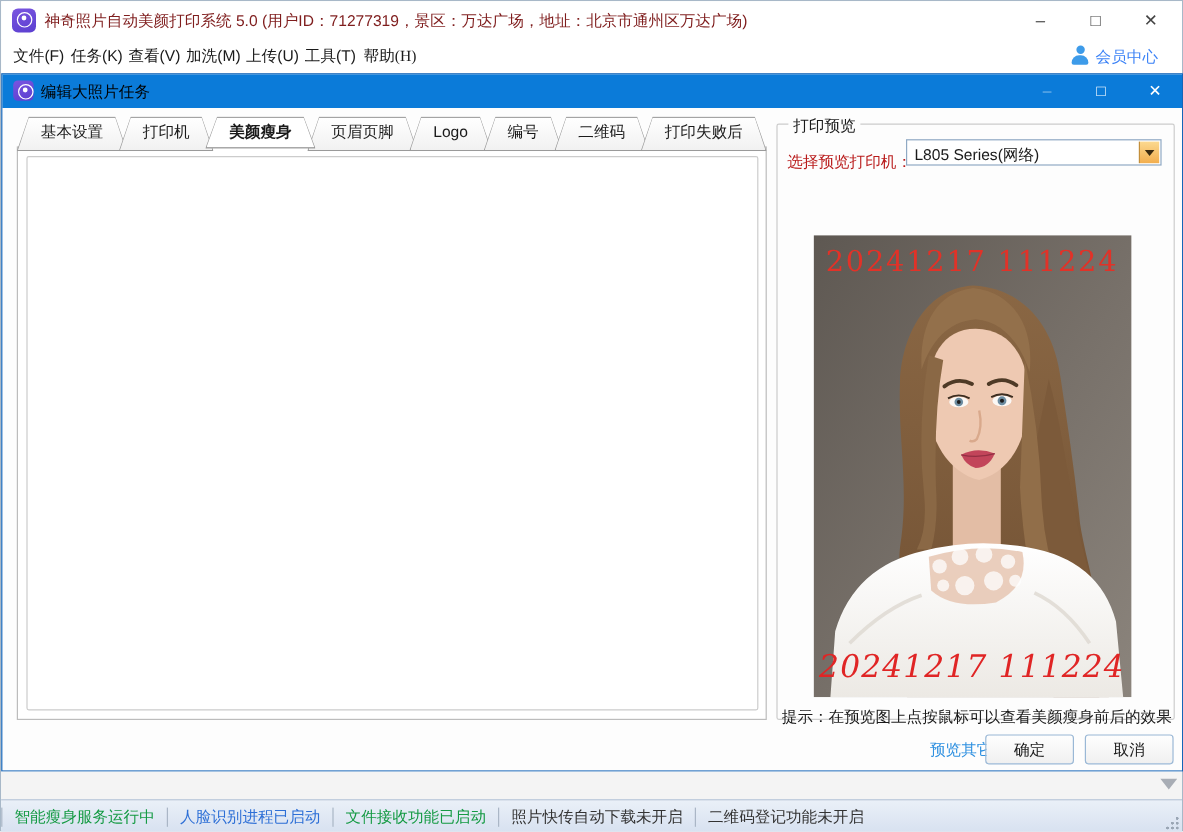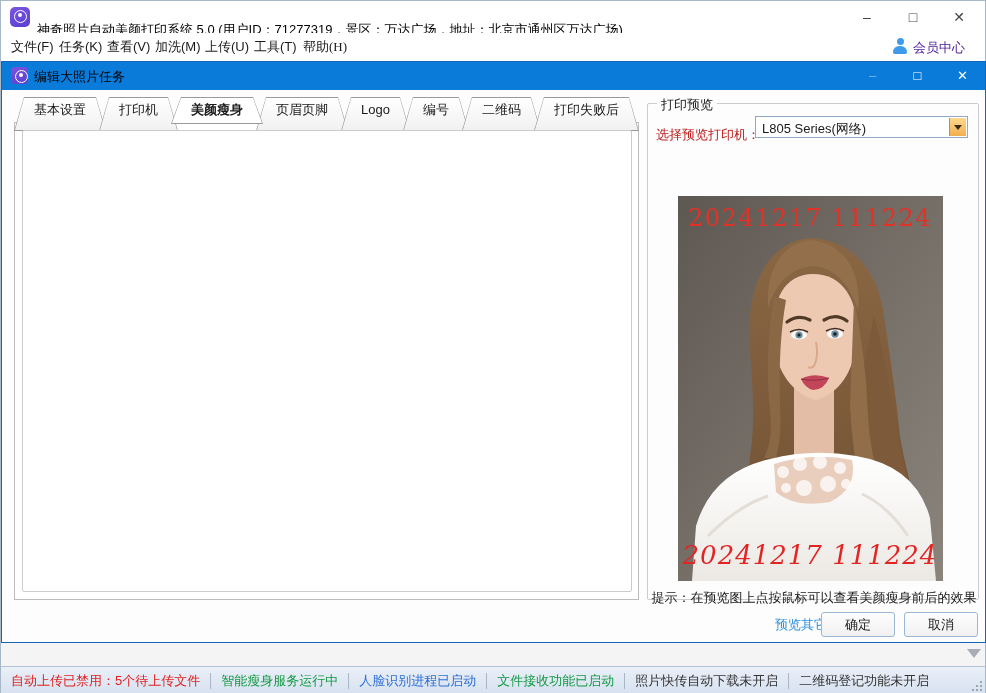--- a/index.html
+++ b/index.html
@@ -8,45 +8,45 @@
 
   
   #main-window { position:absolute; inset:0; background:#fff; border:1px solid #a8b8c8; }
   #main-titlebar { position:absolute; left:0; top:0; width:100%; height:32px; background:#fff; }
   .app-logo { position:absolute; width:20px; height:20px; border-radius:5px;
               background:linear-gradient(160deg,#7a55e0,#5b3fd0); }
   .app-logo::before { content:""; position:absolute; left:4px; top:3px; width:11px; height:11px;
               border:1.5px solid #fff; border-radius:50%; }
   .app-logo::after { content:""; position:absolute; left:8px; top:6px; width:4px; height:4px;
               background:#fff; border-radius:50%; }
-  #main-title { position:absolute; left:36px; top:20px; color:#000000; font-size:13px; }
+  #main-title { position:absolute; left:36px; top:8px; color:#7f1d1d; font-size:13px; }
 
   .winbtn { position:absolute; top:0; width:46px; height:32px; text-align:center; line-height:32px;
             color:#444; font-size:14px; }
   
   #menubar { position:absolute; left:0; top:32px; width:100%; height:28px; background:#fff; }
   .menu-item { position:absolute; top:5px; font-size:13px; color:#1a1a1a; }
   #membership { position:absolute; top:6px; left:664px; color:#8b2424; font-size:13px; }
-  #member-center { position:absolute; top:6px; left:912px; color:#4c1d95; font-size:13px; }
+  #member-center { position:absolute; top:6px; left:912px; color:#3b82f6; font-size:13px; }
   .person-icon { position:absolute; top:5px; left:892px; width:14px; height:16px; }
   .person-icon::before { content:""; position:absolute; left:4px; top:0; width:7px; height:7px; border-radius:50%; background:#3d9be9; }
   .person-icon::after { content:""; position:absolute; left:0; top:8px; width:14px; height:8px; border-radius:7px 7px 2px 2px; background:#3d9be9; }
 
   
   #dialog { position:absolute; left:0; top:60px; width:985px; height:582px; background:#fdfdfd;
             border:1px solid #1565b8; }
   #dialog-titlebar { position:absolute; left:0; top:0; width:100%; height:28px; background:#0b7bd9; }
   #dialog-title { position:absolute; left:32px; top:6px; color:#000000; font-size:13px; }
   .dlg-logo { left:9px; top:5px; }
   .dlgbtn { position:absolute; top:0; width:45px; height:28px; text-align:center; line-height:28px; color:#fff; font-size:13px; }
   .dlgbtn.dim { color:rgba(255,255,255,.45); }
 
   
   #tab-strip { position:absolute; left:12px; top:35px; height:26px; display:flex; }
-  .tab { position:relative; height:34px; margin-right:-7px; padding:0 20px; line-height:25px; text-align:center;
+  .tab { position:relative; height:29px; margin-right:-7px; padding:0 20px; line-height:25px; text-align:center;
          clip-path:polygon(10px 0, calc(100% - 10px) 0, 100% 100%, 0 100%); background:#9a9a9a; z-index:1; }
   .tab::before { content:""; position:absolute; inset:1px;
          clip-path:polygon(9px 0, calc(100% - 9px) 0, 100% 100%, 0 100%);
          background:linear-gradient(180deg,#ffffff,#f1f1f1); z-index:-1; }
   .tab.active { font-weight:bold; z-index:3; height:27px; }
   .tab.active::before { background:#ffffff; }
 
   #tab-page { position:absolute; left:12px; top:60px; width:625px; height:478px; background:#fff; border:1px solid #bcbcbc; z-index:0; }
   #left-group { position:absolute; left:20px; top:68px; width:610px; height:462px; border:1px solid #cccccc; border-radius:2px; background:#fff; z-index:2;}
 
@@ -441,21 +441,20 @@
     </div>
 
     <div class="btn" style="left:819px; top:550px;">确定</div>
     <div class="btn" style="left:902px; top:550px;">取消</div>
   </div>
 
   <div id="bottom-strip"></div>
   <div class="gray-arrow"></div>
 
   <div id="statusbar">
-    <span class="st red">自动上传已禁用：5个待上传文件</span>
     <span class="st-sep"></span>
     <span class="st green">智能瘦身服务运行中</span>
     <span class="st-sep"></span>
     <span class="st blue">人脸识别进程已启动</span>
     <span class="st-sep"></span>
     <span class="st green">文件接收功能已启动</span>
     <span class="st-sep"></span>
     <span class="st dark">照片快传自动下载未开启</span>
     <span class="st-sep"></span>
     <span class="st dark">二维码登记功能未开启</span>

